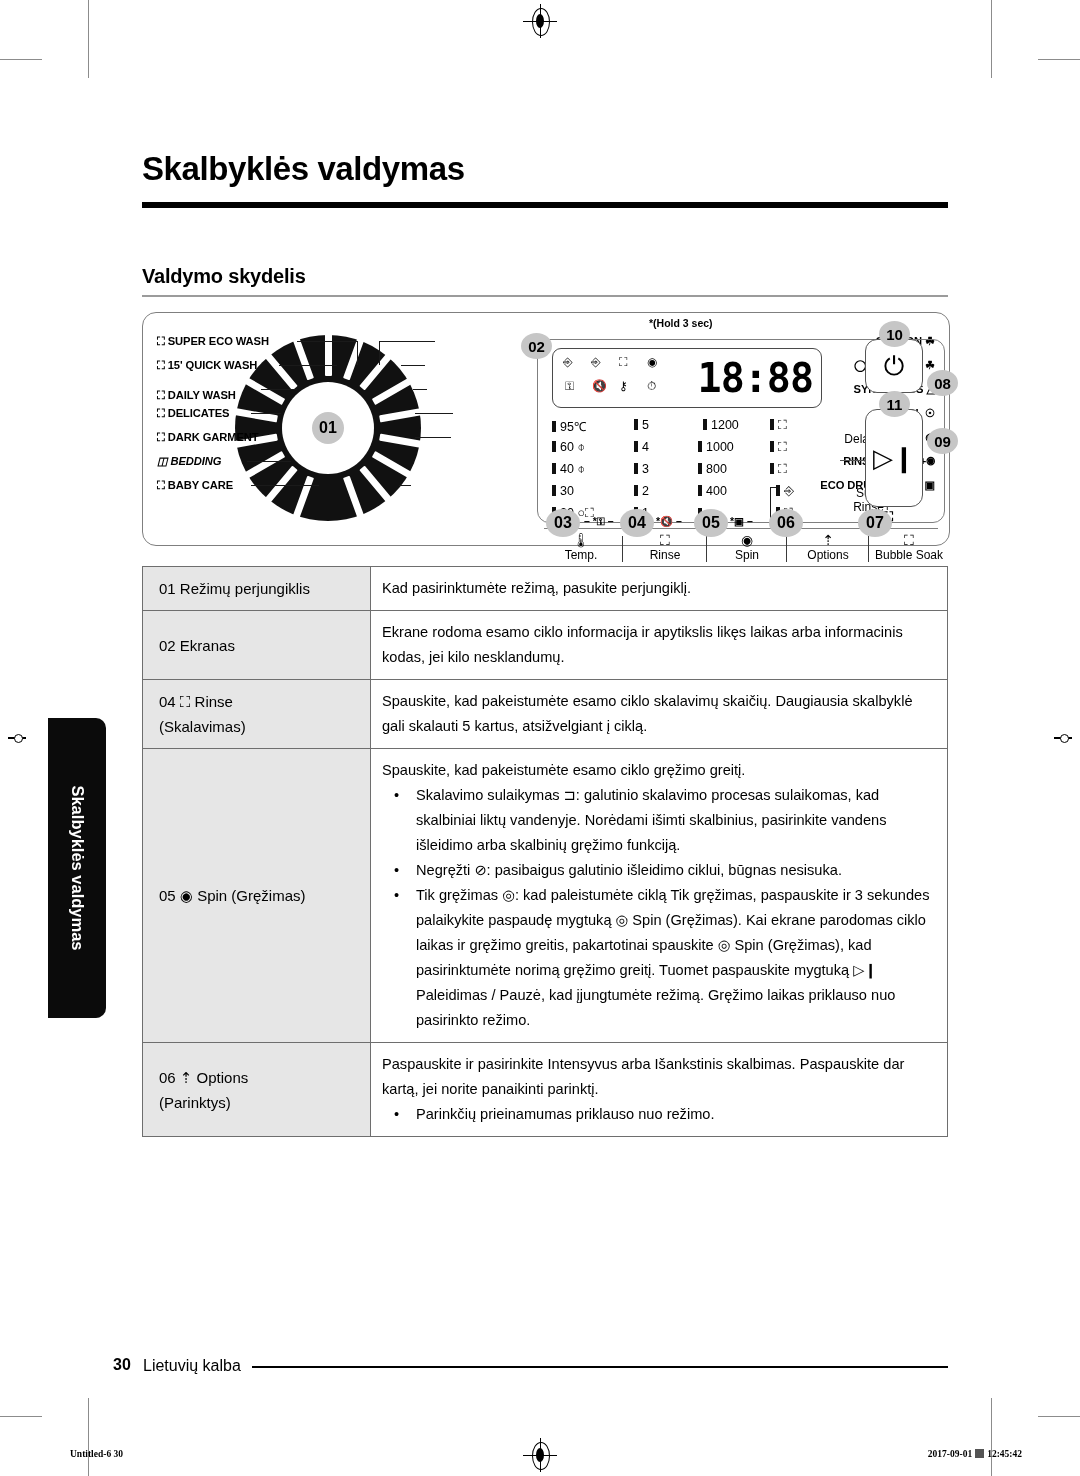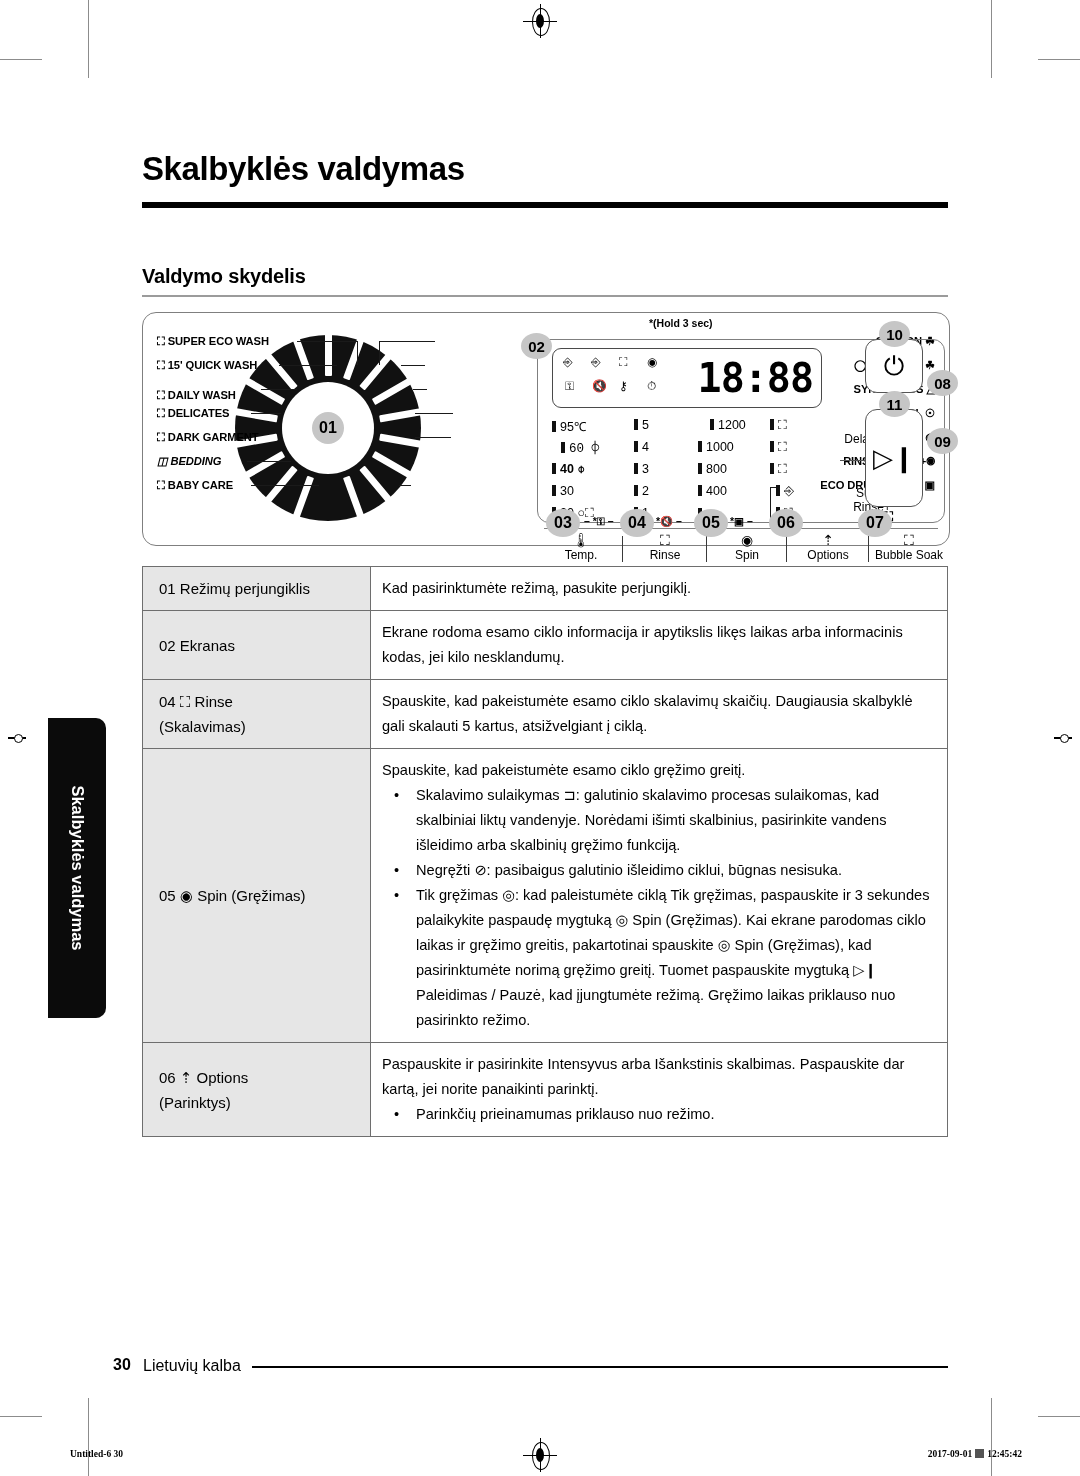--- a/index.html
+++ b/index.html
@@ -284,32 +284,32 @@
         <div class="micon" style="left:66px;top:6px;">⛶</div>
         <div class="micon" style="left:94px;top:6px;">◉</div>
         <div class="micon" style="left:12px;top:30px;">⚿</div>
         <div class="micon" style="left:39px;top:30px;">🔇</div>
         <div class="micon" style="left:66px;top:30px;">⚷</div>
         <div class="micon" style="left:94px;top:30px;">⏱</div>
         <div class="segdisp">18:88</div>
       </div>
 
       <div class="statrow" style="left:14px;top:78px;"><span class="bar"></span><span>95℃</span></div>
-      <div class="statrow" style="left:23px;top:100px;font-family:Liberation Mono, monospace;"><span class="bar"></span><span>60</span> <span>⌽</span></div>
-      <div class="statrow" style="left:14px;top:122px;font-weight:bold;"><span class="bar"></span><span>40</span> <span>⌽</span></div>
+      <div class="statrow" style="left:14px;top:100px;"><span class="bar"></span><span>60</span> <span>⌽</span></div>
+      <div class="statrow" style="left:14px;top:122px;"><span class="bar"></span><span>40</span> <span>⌽</span></div>
       <div class="statrow" style="left:14px;top:144px;"><span class="bar"></span><span>30</span></div>
       <div class="statrow" style="left:14px;top:166px;"><span class="bar"></span><span>20</span> ○<span>⛶</span></div>
 
       <div class="statrow" style="left:96px;top:78px;"><span class="bar"></span><span>5</span></div>
       <div class="statrow" style="left:96px;top:100px;"><span class="bar"></span><span>4</span></div>
       <div class="statrow" style="left:96px;top:122px;"><span class="bar"></span><span>3</span></div>
       <div class="statrow" style="left:96px;top:144px;"><span class="bar"></span><span>2</span></div>
       <div class="statrow" style="left:96px;top:166px;"><span class="bar"></span><span>1</span></div>
 
-      <div class="statrow" style="left:172px;top:78px;text-align:right;"><span class="bar"></span><span>1200</span></div>
+      <div class="statrow" style="left:165px;top:78px;text-align:right;"><span class="bar"></span><span>1200</span></div>
       <div class="statrow" style="left:160px;top:100px;"><span class="bar"></span><span>1000</span></div>
       <div class="statrow" style="left:160px;top:122px;"><span class="bar"></span><span>800</span></div>
       <div class="statrow" style="left:160px;top:144px;"><span class="bar"></span><span>400</span></div>
       <div class="statrow" style="left:160px;top:166px;"><span class="bar"></span><span>⊘</span></div>
 
       <div class="statrow" style="left:232px;top:78px;"><span class="bar"></span><span>⛶</span></div>
       <div class="statrow" style="left:232px;top:100px;"><span class="bar"></span><span>⛶</span></div>
       <div class="statrow" style="left:232px;top:122px;"><span class="bar"></span><span>⛶</span></div>
       <div class="statrow" style="left:238px;top:144px;"><span class="bar"></span><span>⎆</span></div>
       <div class="statrow" style="left:238px;top:166px;"><span class="bar"></span><span>⛶</span></div>

